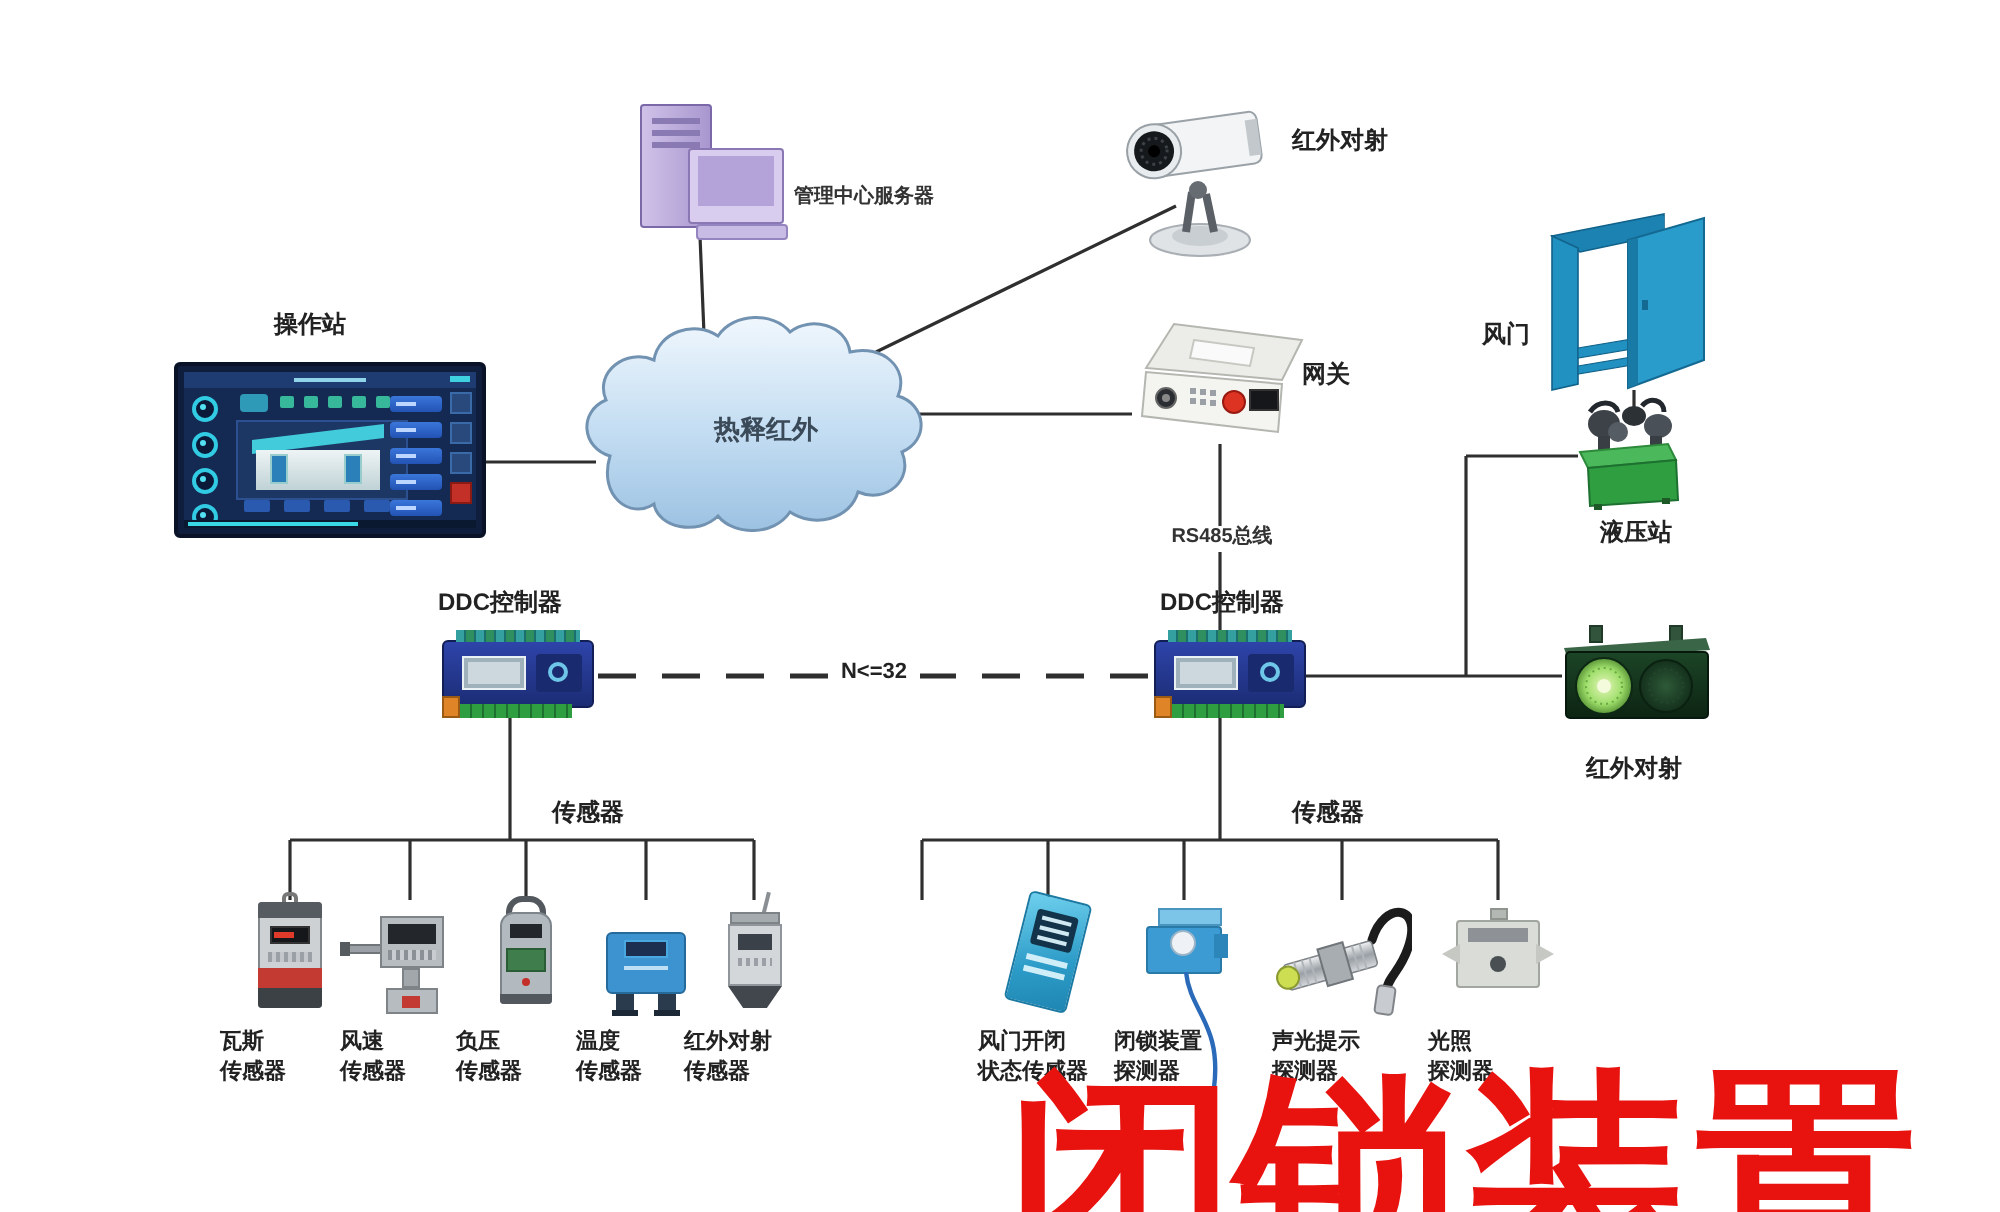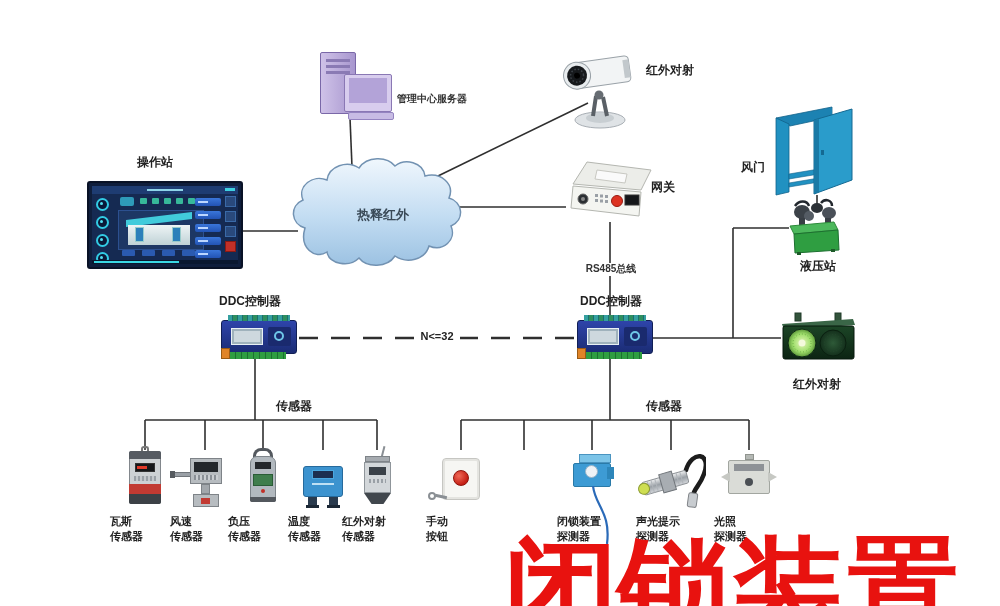--- a/index.html
+++ b/index.html
@@ -440,30 +440,35 @@
       <div class="disp"></div>
       <div class="holes"></div>
         <div class="cone"></div>
     </div>
     <div class="slab">
         <div>红外对射</div>
         <div>传感器</div>
       </div>
   </div>
 
-  <div class="sensor" id="s6">
-    <div class="sdev">
-      <div class="plate"></div>
-      <div class="btn"></div>
-      <div class="khead"></div>
-        <div class="kshaft"></div>
-    </div>
-    <div class="slab">
-        <div>手动</div>
-        <div>按钮</div>
+  <div class="sensor" id="s7">
+    <div class="sdev">
+      <div class="card">
+        <div class="tag">
+            <i style="top:3px"></i>
+            <i style="top:8px"></i>
+            <i style="top:13px"></i>
+          </div>
+        <div class="st1"></div>
+          <div class="st2"></div>
+      </div>
+    </div>
+    <div class="slab">
+        <div>风门开闭</div>
+        <div>状态传感器</div>
       </div>
   </div>
   <div class="sensor" id="s8">
     <div class="sdev">
       <div class="bracket"></div>
         <div class="notch"></div>
         <div class="body"></div>
       <div class="circ"></div>
       <div class="tab"></div>
       <svg width="30" height="62" viewBox="0 0 30 62">

